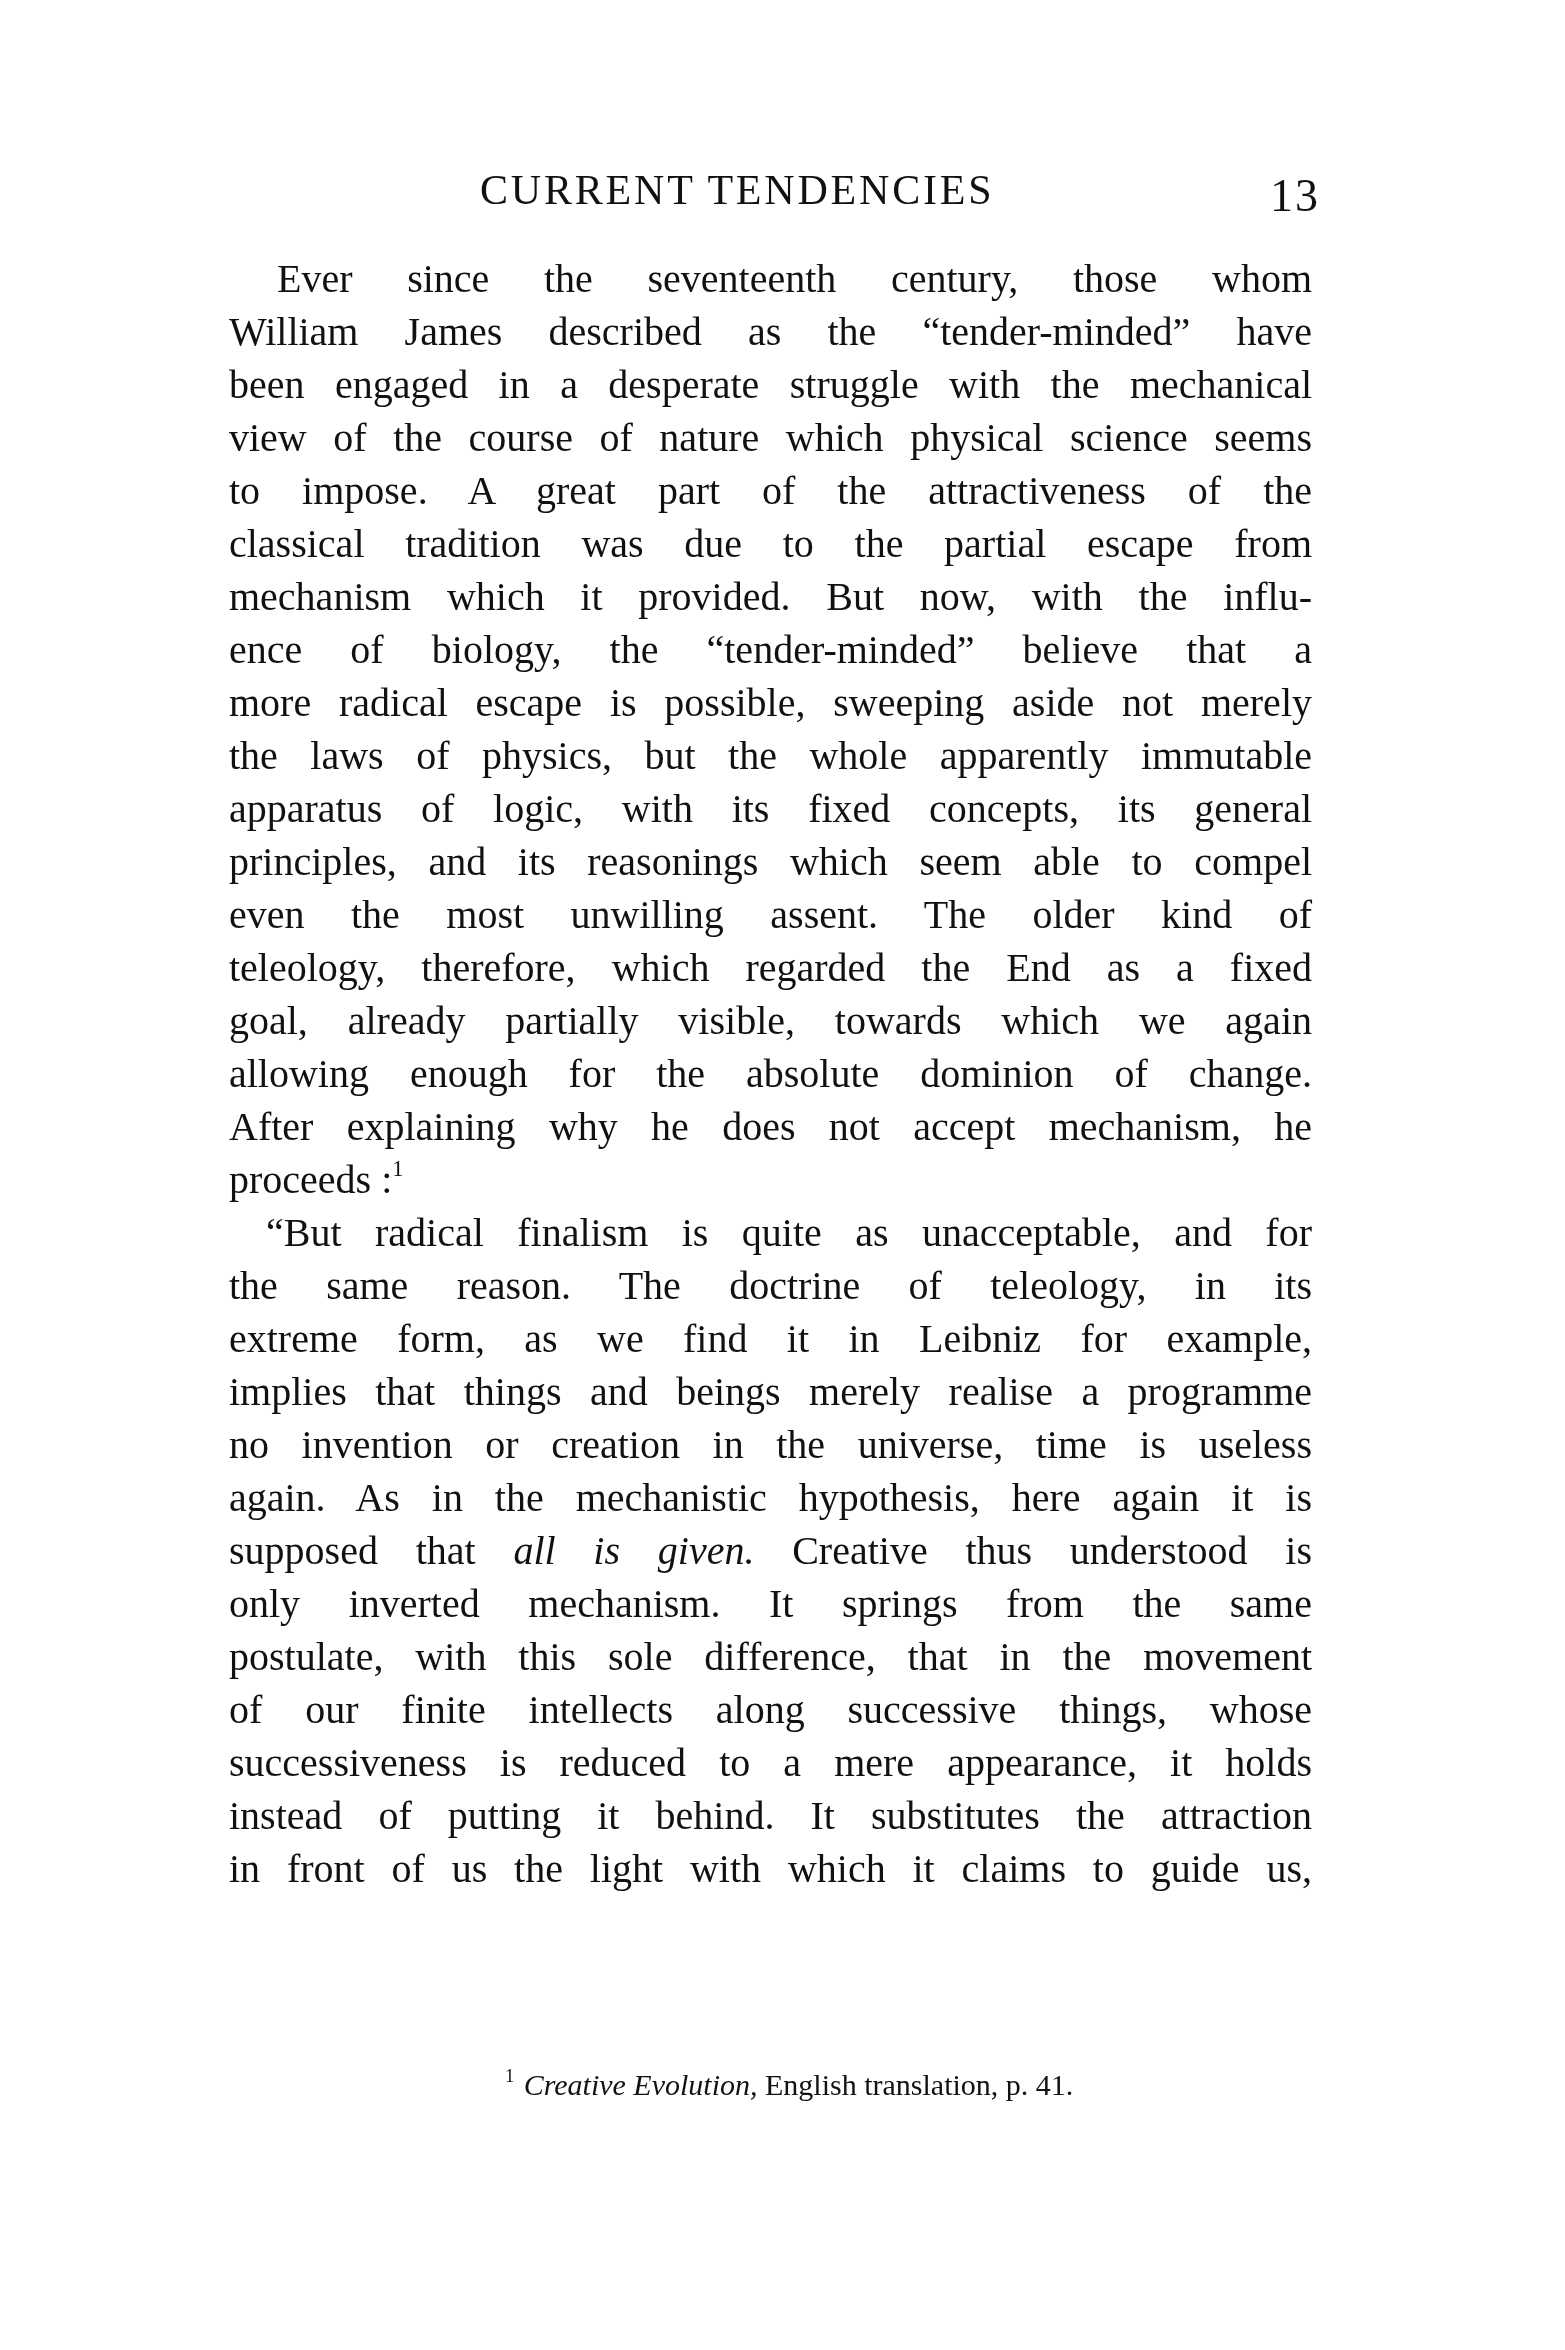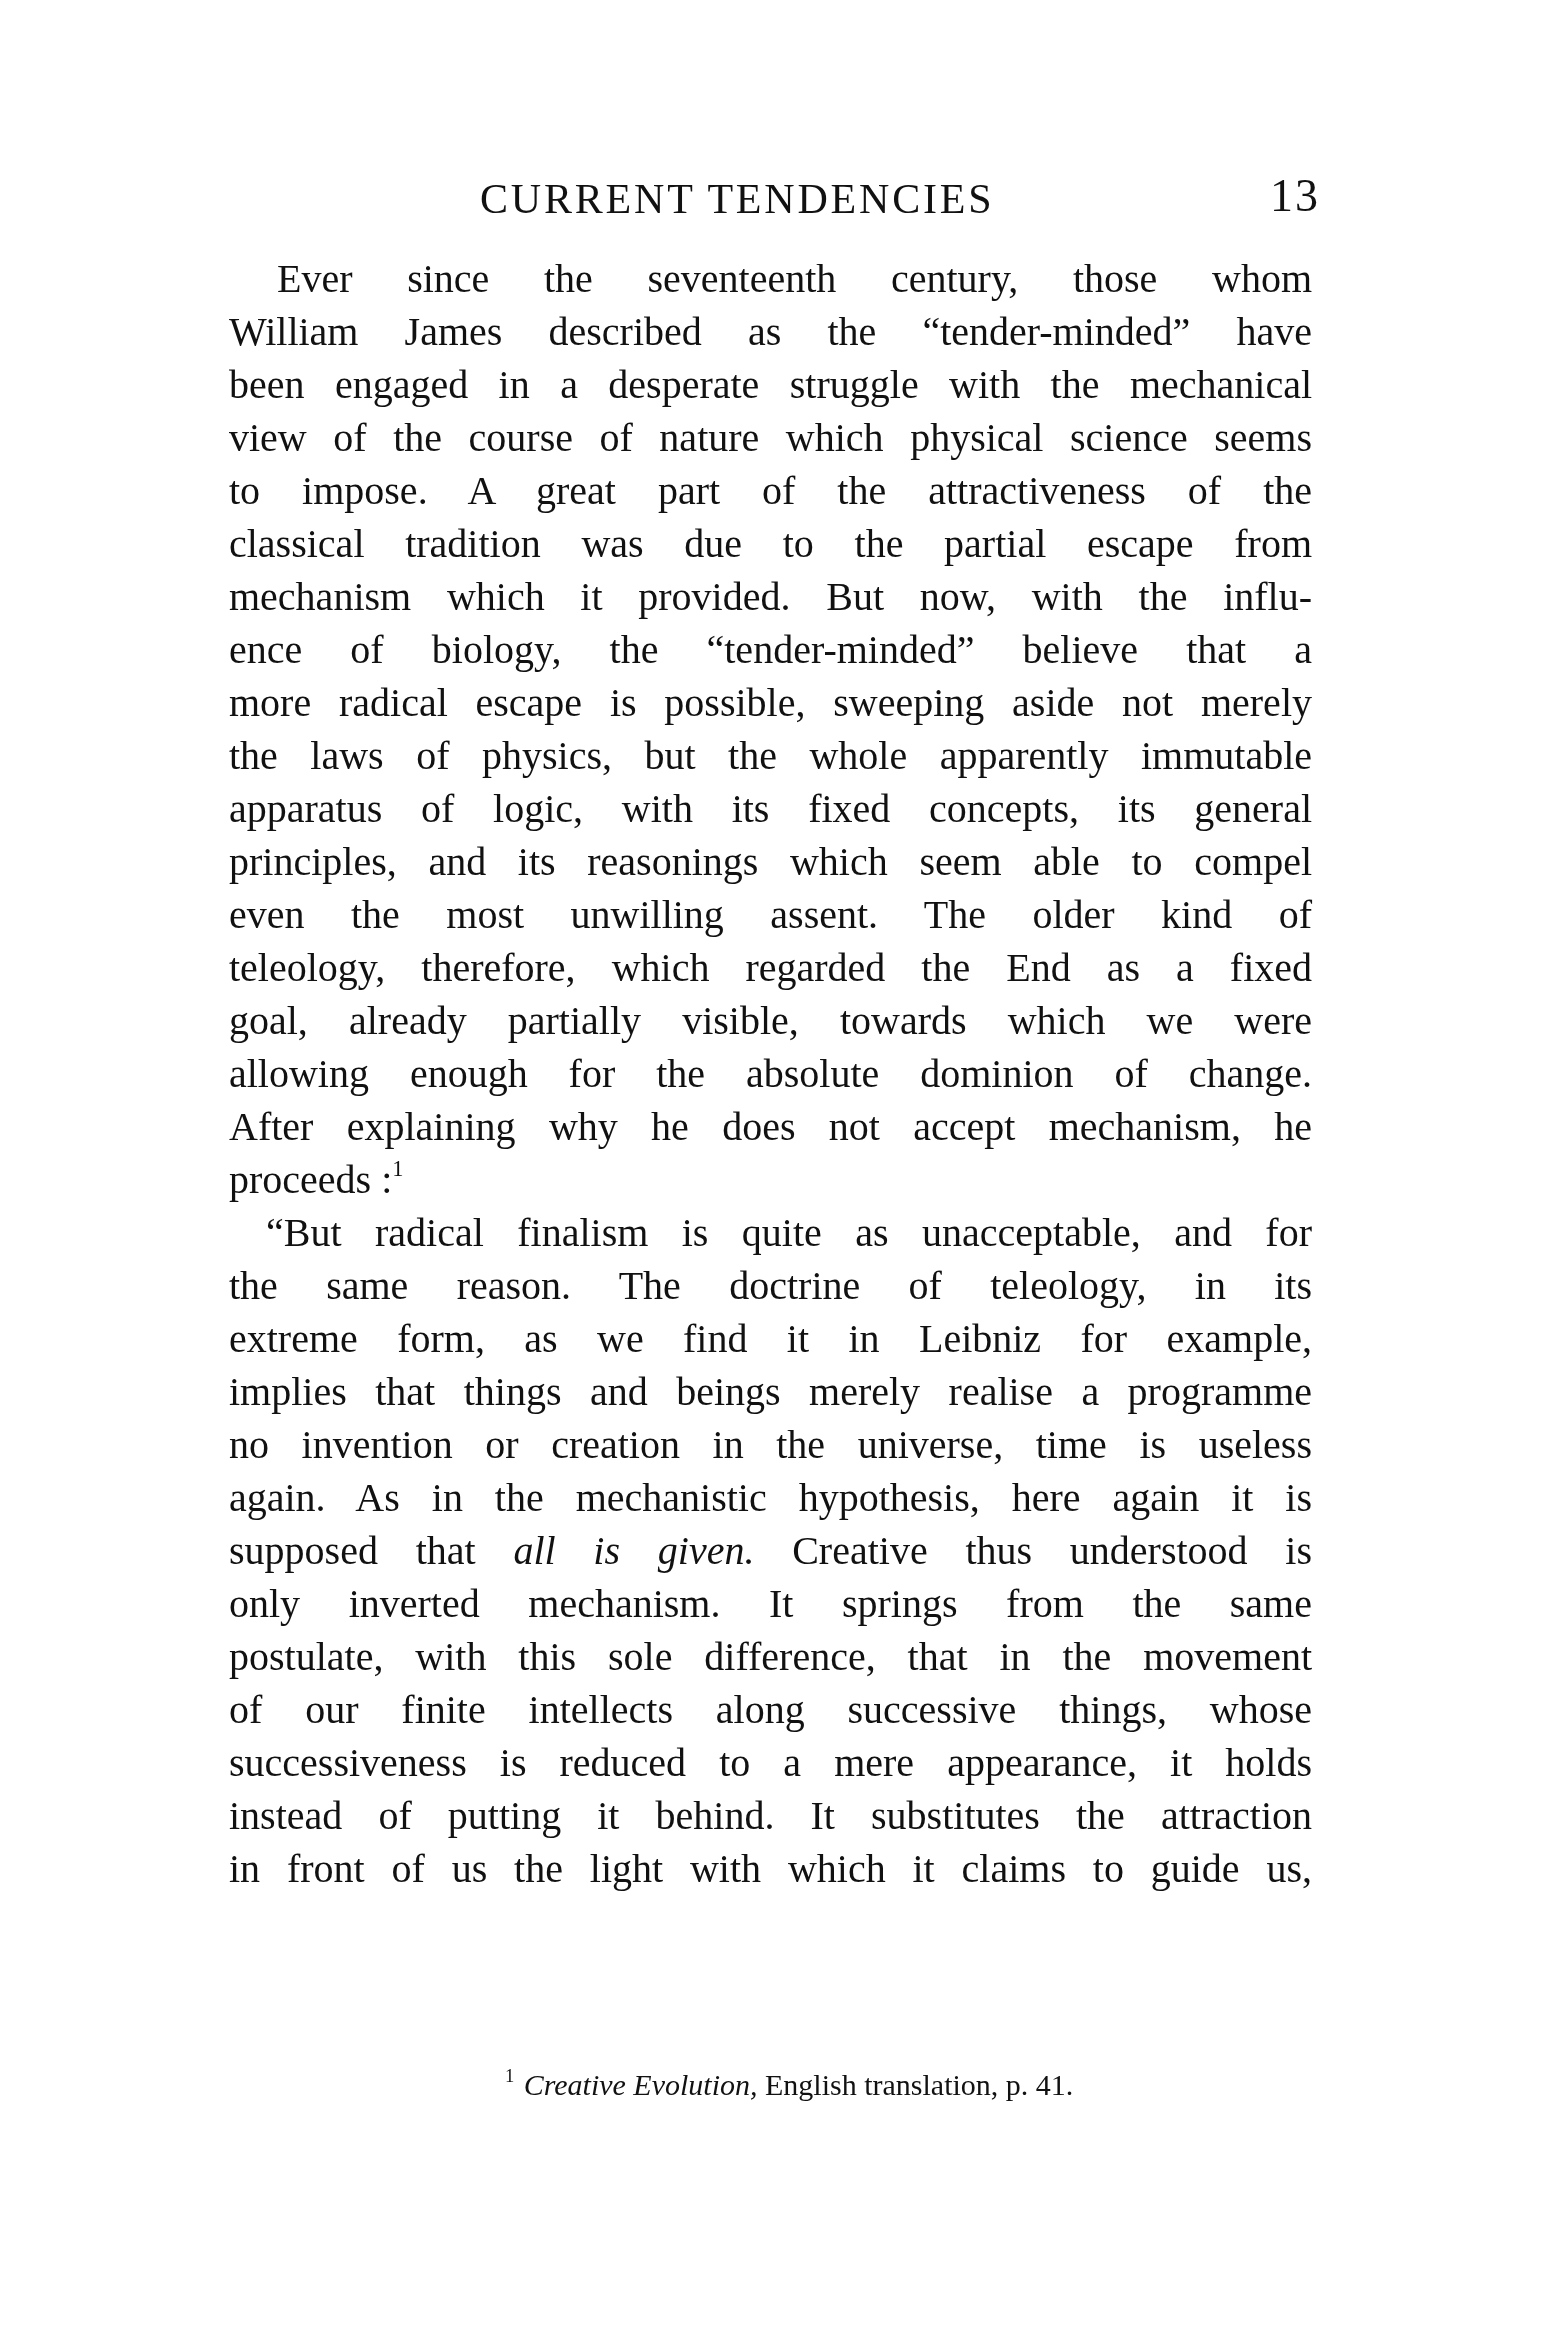--- a/index.html
+++ b/index.html
@@ -24,21 +24,20 @@
     }
     .running-title {
       position: absolute;
       left: 480px;
       top: 0;
       width: 597px;
       font-size: 42px;
       letter-spacing: 2.8px;
       line-height: 52px;
       white-space: nowrap;
-      margin-top: 9px;
     }
     .page-number {
       position: absolute;
       left: 1270px;
       top: 5.6px;
       font-size: 46px;
       line-height: 52px;
       letter-spacing: 1.9px;
     }
     .body-text {
@@ -111,21 +110,21 @@
     <span class="line">to impose. A great part of the attractiveness of the</span>
     <span class="line">classical tradition was due to the partial escape from</span>
     <span class="line">mechanism which it provided. But now, with the influ-</span>
     <span class="line">ence of biology, the “tender-minded” believe that a</span>
     <span class="line">more radical escape is possible, sweeping aside not merely</span>
     <span class="line">the laws of physics, but the whole apparently immutable</span>
     <span class="line">apparatus of logic, with its fixed concepts, its general</span>
     <span class="line">principles, and its reasonings which seem able to compel</span>
     <span class="line">even the most unwilling assent. The older kind of</span>
     <span class="line">teleology, therefore, which regarded the End as a fixed</span>
-    <span class="line">goal, already partially visible, towards which we were</span>
+    <span class="line">goal, already partially visible, towards which we again</span>
     <span class="line">allowing enough for the absolute dominion of change.</span>
     <span class="line">After explaining why he does not accept mechanism, he</span>
     <span class="line last"><span>proceeds :</span><sup>1</sup></span>
   </div>
 
   <div class="paragraph">
     <span class="line indent-quote">“But radical finalism is quite as unacceptable, and for</span>
     <span class="line">the same reason. The doctrine of teleology, in its</span>
     <span class="line">extreme form, as we find it in Leibniz for example,</span>
     <span class="line">implies that things and beings merely realise a programme</span>

